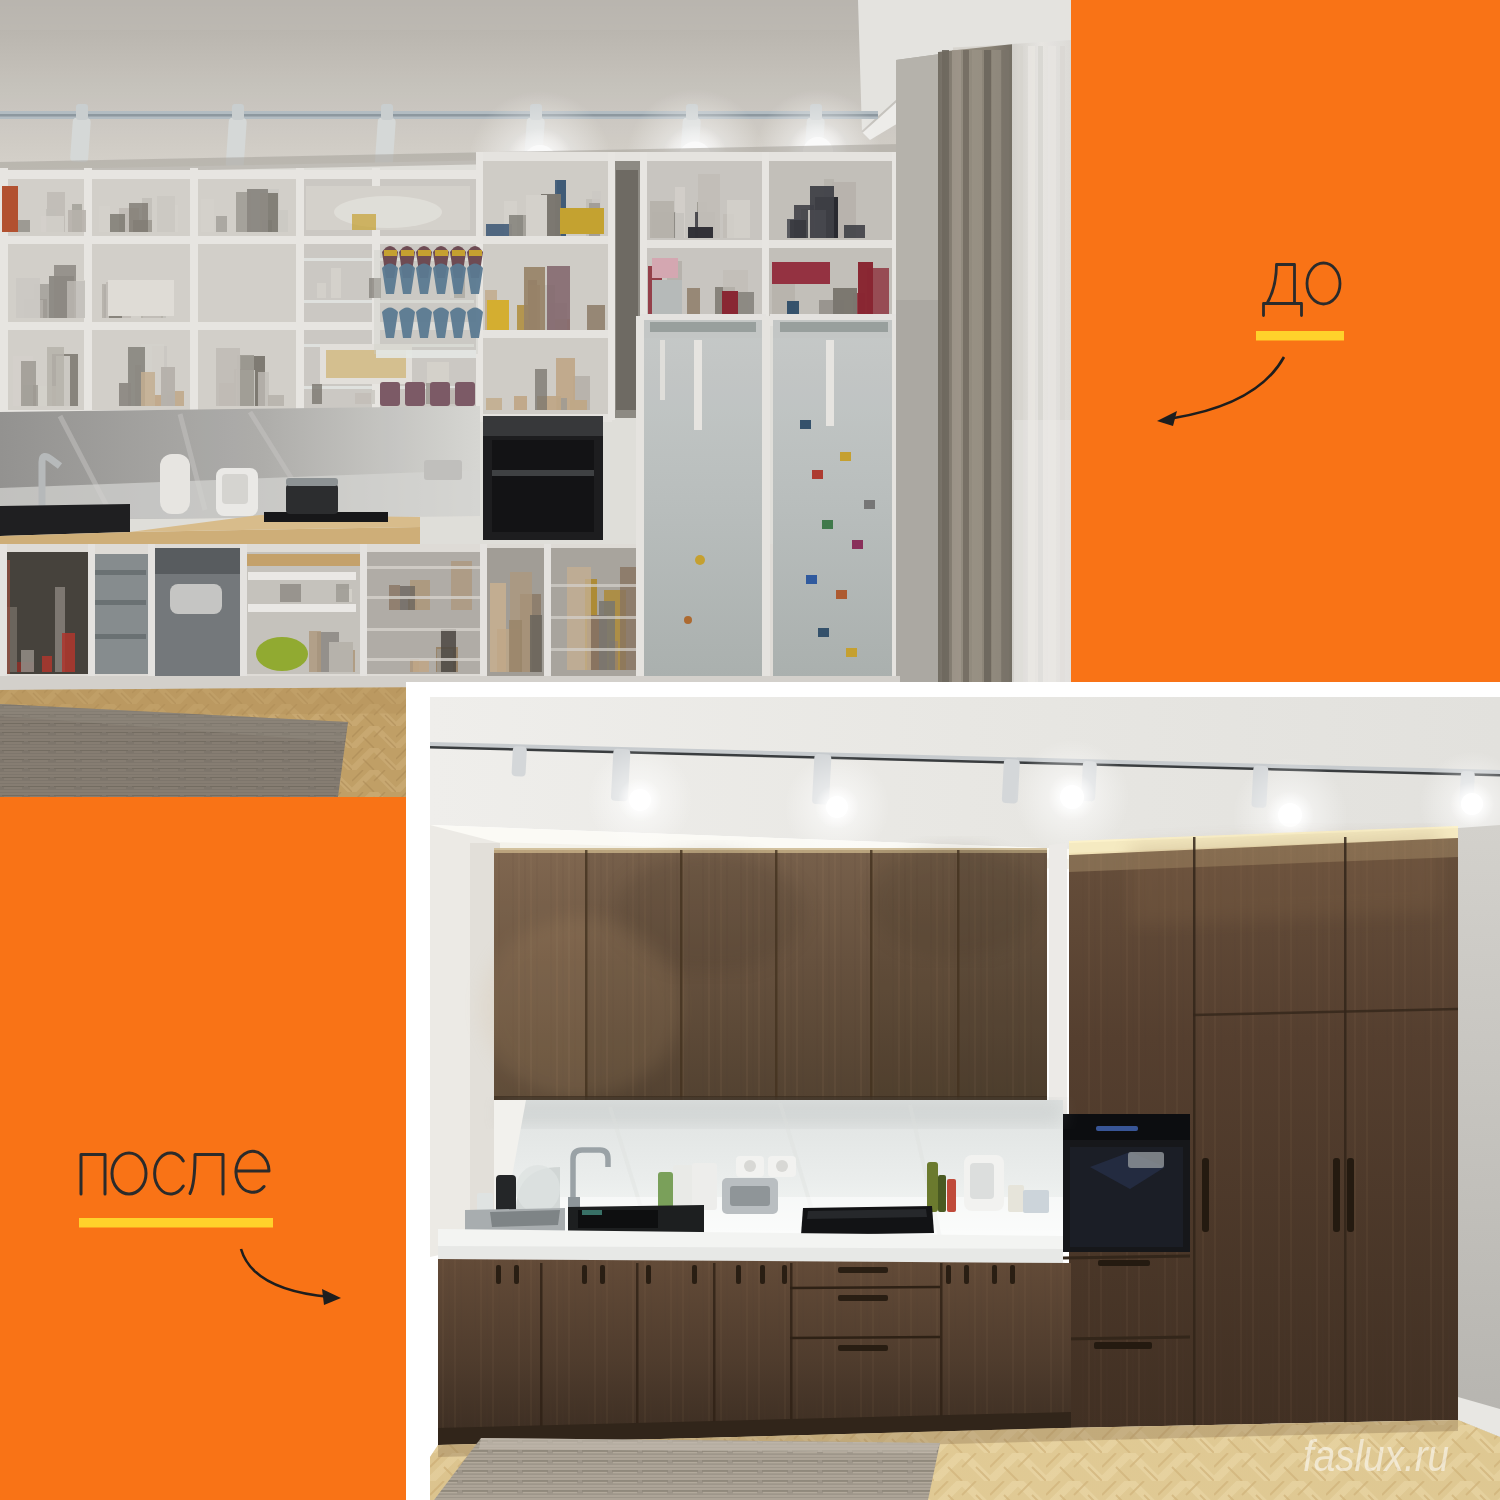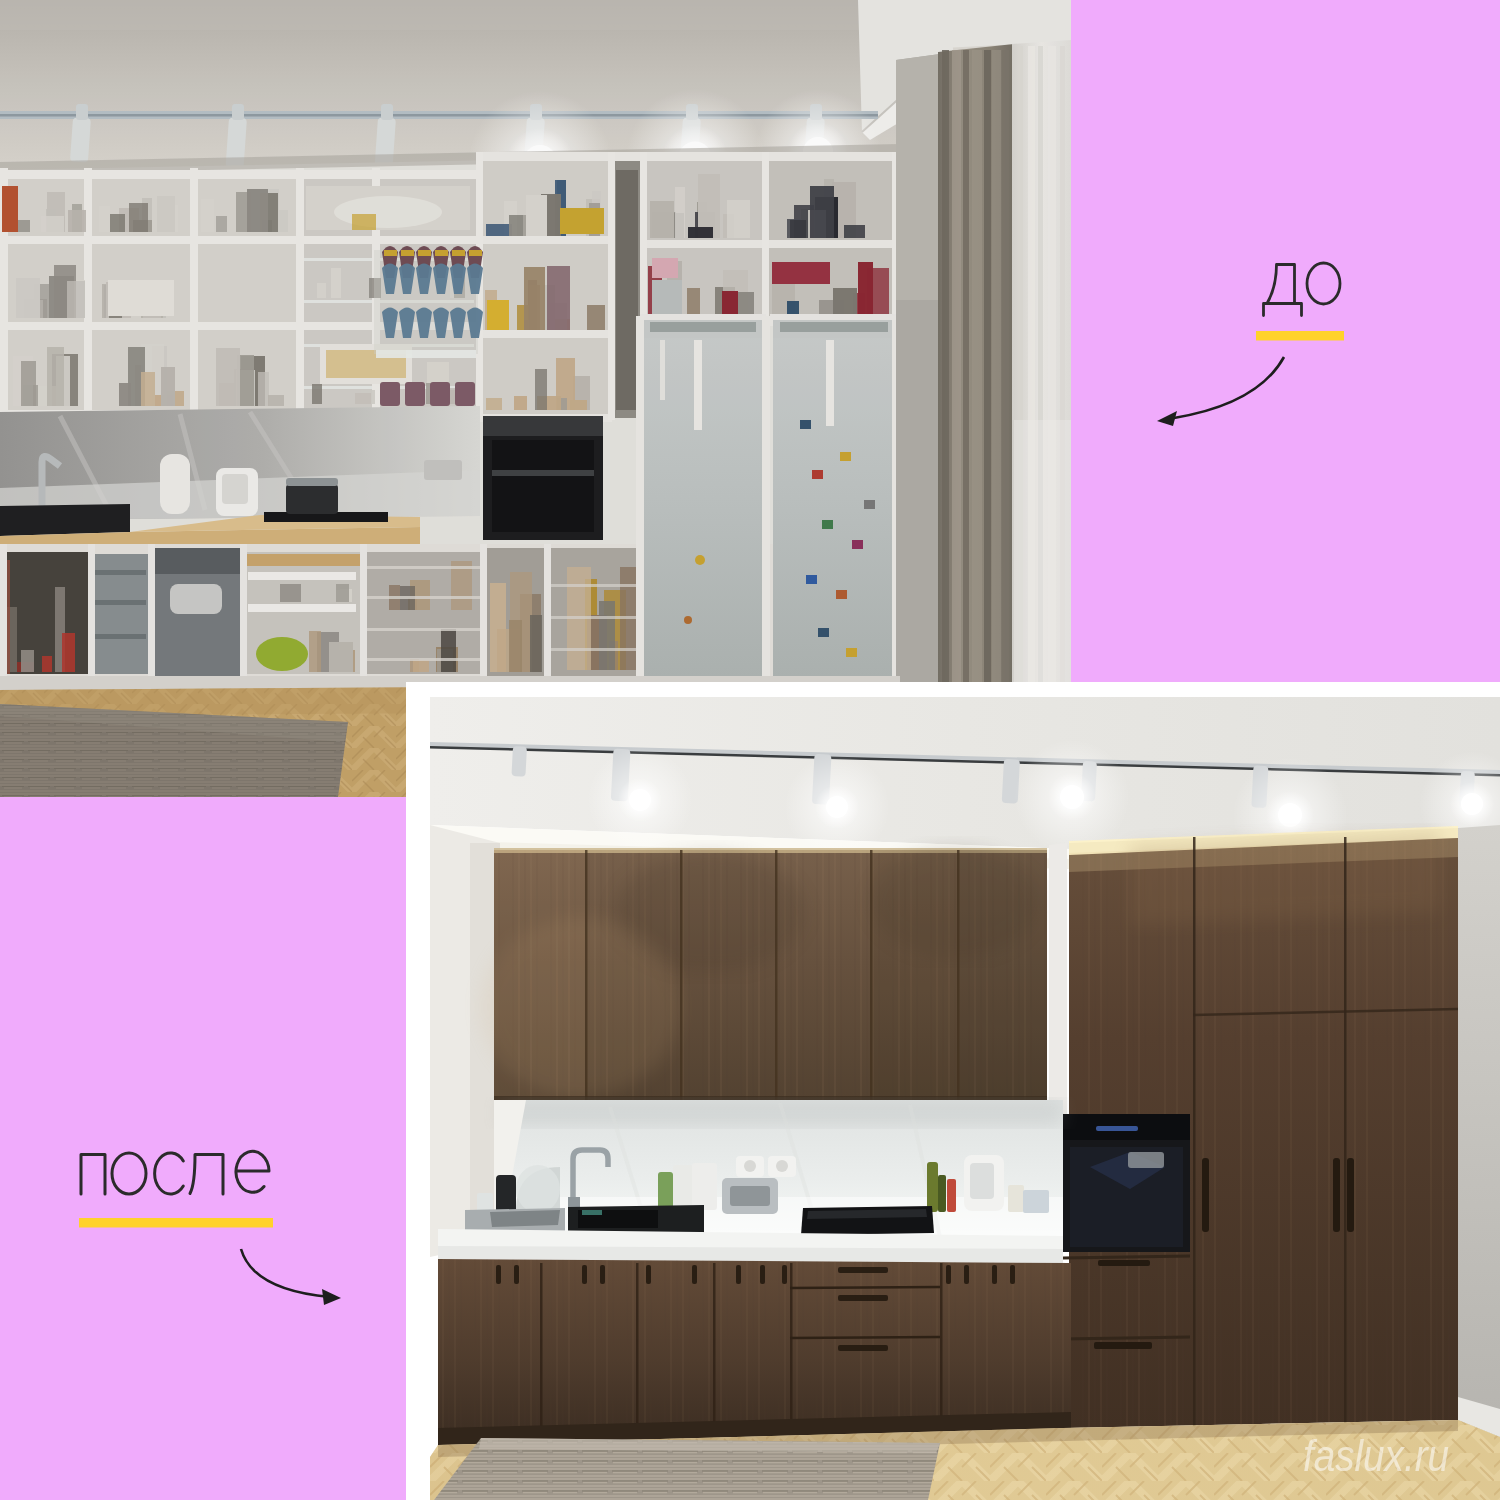--- a/index.html
+++ b/index.html
@@ -1,15 +1,15 @@
 <!DOCTYPE html>
 <html><head><meta charset="utf-8">
 <style>
 html,body{margin:0;padding:0;background:#ffffff;}
-#canvas{position:relative;width:1500px;height:1500px;background:#f0abfc;overflow:hidden;
+#canvas{position:relative;width:1500px;height:1500px;background:#f97316;overflow:hidden;
  font-family:"Liberation Sans", sans-serif;}
 .abs{position:absolute;}
 </style></head><body>
 <div id="canvas">
 
 <svg class="abs" style="left:0;top:0" width="1071" height="797" viewBox="0 0 1071 797">
 <defs>
 <linearGradient id="ceilA" x1="0" y1="0" x2="0" y2="1">
  <stop offset="0" stop-color="#b6b2ab"></stop>
           <stop offset="0.5" stop-color="#c9c5be"></stop>

